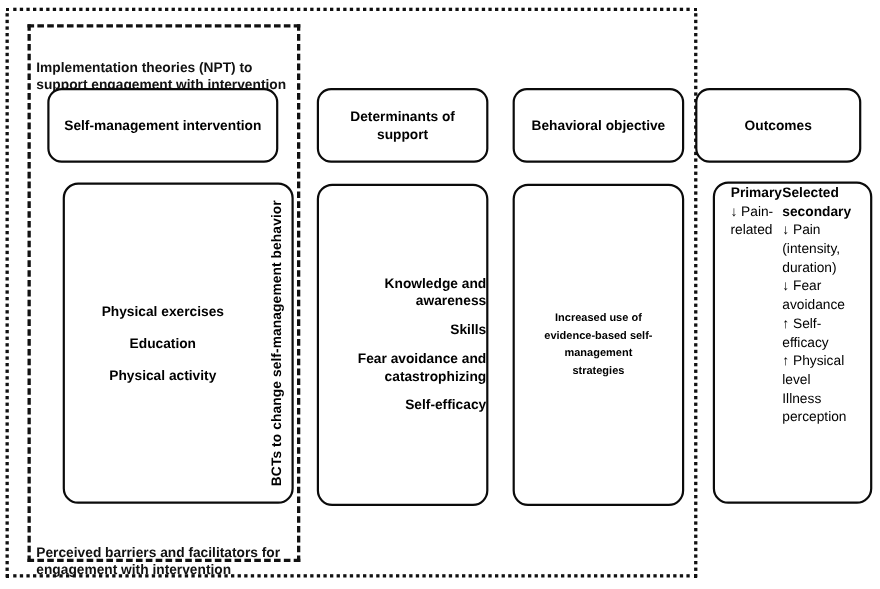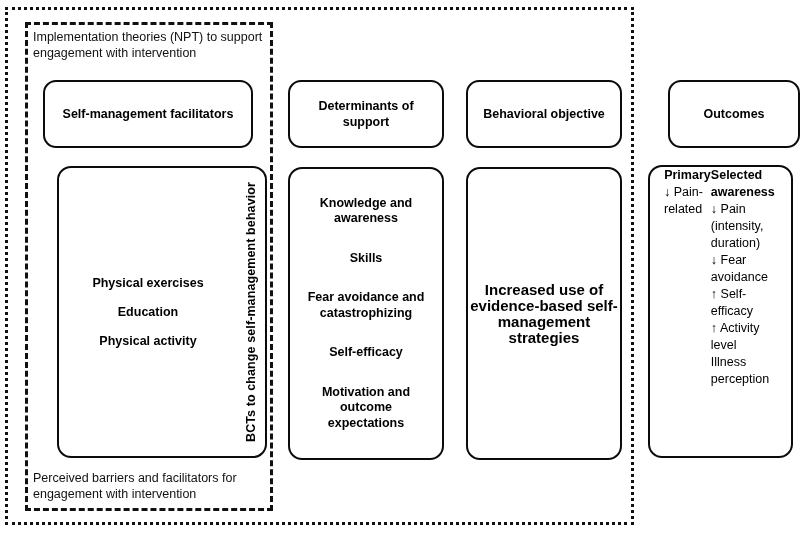--- a/index.html
+++ b/index.html
@@ -22,25 +22,26 @@
   
   .dashed-scope{
     position:absolute;
     left:25px; top:22px; width:248px; height:489px;
     border:3px dashed #111;
     box-sizing:border-box;
   }
 
   .scope-label{
     position:absolute;
-    font-weight:normal;
+    font-weight:bold;
     font-size:12.5px;
     line-height:16px;
     color:#111;
     white-space:pre-line;
+    margin-top:24px;
   }
   .scope-label.top{ left:33px; top:29px; width:230px; }
   .scope-label.bottom{ left:33px; top:470px; width:236px; }
 
   
   .rbox{
     position:absolute;
     border:2.6px solid #0b0b0b;
     border-radius:14px;
     background:#ffffff;
@@ -54,21 +55,21 @@
   .hdr-text{
     font-weight:bold;
     font-size:12.5px;
     line-height:16px;
     text-align:center;
     white-space:pre-line;
   }
 
   .body-text{
     font-weight:bold;
-    font-size:15px;
+    font-size:10px;
     line-height:16px;
     text-align:center;
     white-space:pre-line;
   }
 
   
   .left-body{
     position:absolute;
     left:0; right:28px; top:0; bottom:0;
     display:flex; align-items:center; justify-content:center;
@@ -97,21 +98,21 @@
   }
 
   
   .det-list{
     font-weight:bold;
     font-size:12.5px;
     line-height:15.5px;
     text-align:center;
     width:100%;
   }
-  .det-list div{ margin:24px 0; white-space:pre-line; }
+  .det-list div{ margin:11px 0; white-space:pre-line;text-align:right; }
 
   
   .outcomes-inner{
     position:absolute;
     left:14px; top:0; right:8px; bottom:0;
     display:flex; justify-content:center;
   }
   .oc-head{
     font-weight:bold;
     font-size:12.5px;
@@ -133,21 +134,21 @@
 
   <div class="dotted-scope"></div>
 
   <div class="dashed-scope"></div>
 
   <div class="scope-label top">Implementation theories (NPT) to support engagement with intervention</div>
 
   <div class="scope-label bottom">Perceived barriers and facilitators for engagement with intervention</div>
 
   <div class="rbox header" style="left:43px;top:80px;width:210px;height:68px;">
-    <div class="hdr-text">Self-management facilitators</div>
+    <div class="hdr-text">Self-management intervention</div>
   </div>
 
   <div class="rbox" style="left:57px;top:166px;width:210px;height:292px;">
     <div class="left-body">
       <div class="left-list">
         <div>Physical exercises</div>
         <div>Education</div>
         <div>Physical activity</div>
       </div>
     </div>
@@ -162,57 +163,54 @@
   </div>
 
   <div class="rbox" style="left:288px;top:167px;width:156px;height:293px;">
     <div class="det-list">
       <div>Knowledge and
 awareness</div>
       <div>Skills</div>
       <div>Fear avoidance and
 catastrophizing</div>
       <div>Self-efficacy</div>
-      <div>Motivation and
-outcome
-expectations</div>
     </div>
   </div>
 
   <div class="rbox header" style="left:466px;top:80px;width:156px;height:68px;">
     <div class="hdr-text">Behavioral objective</div>
   </div>
 
   <div class="rbox" style="left:466px;top:167px;width:156px;height:293px;">
     <div class="body-text">Increased use of
 evidence-based self-
 management
 strategies</div>
   </div>
 
-  <div class="rbox header" style="left:668px;top:80px;width:132px;height:68px;">
+  <div class="rbox header" style="left:632px;top:80px;width:151px;height:68px;">
     <div class="hdr-text">Outcomes</div>
   </div>
 
   <div class="rbox" style="left:648px;top:165px;width:145px;height:293px;">
     <div class="outcomes-inner">
 
       <div>
         <div class="oc-head">Primary</div>
         <div class="oc-item">↓ Pain-related</div>
       </div>
 
       <div class="oc-gap"></div>
 
       <div>
-        <div class="oc-head left-head">Selected awareness</div>
+        <div class="oc-head left-head">Selected secondary</div>
         <div class="oc-item">↓ Pain (intensity,</div>
         <div class="oc-item">duration)</div>
         <div class="oc-item">↓ Fear avoidance</div>
         <div class="oc-item">↑ Self-efficacy</div>
-        <div class="oc-item">↑ Activity level</div>
+        <div class="oc-item">↑ Physical level</div>
         <div class="oc-item">Illness perception</div>
       </div>
 
     </div>
   </div>
 
 </div>
 
 </body></html>

